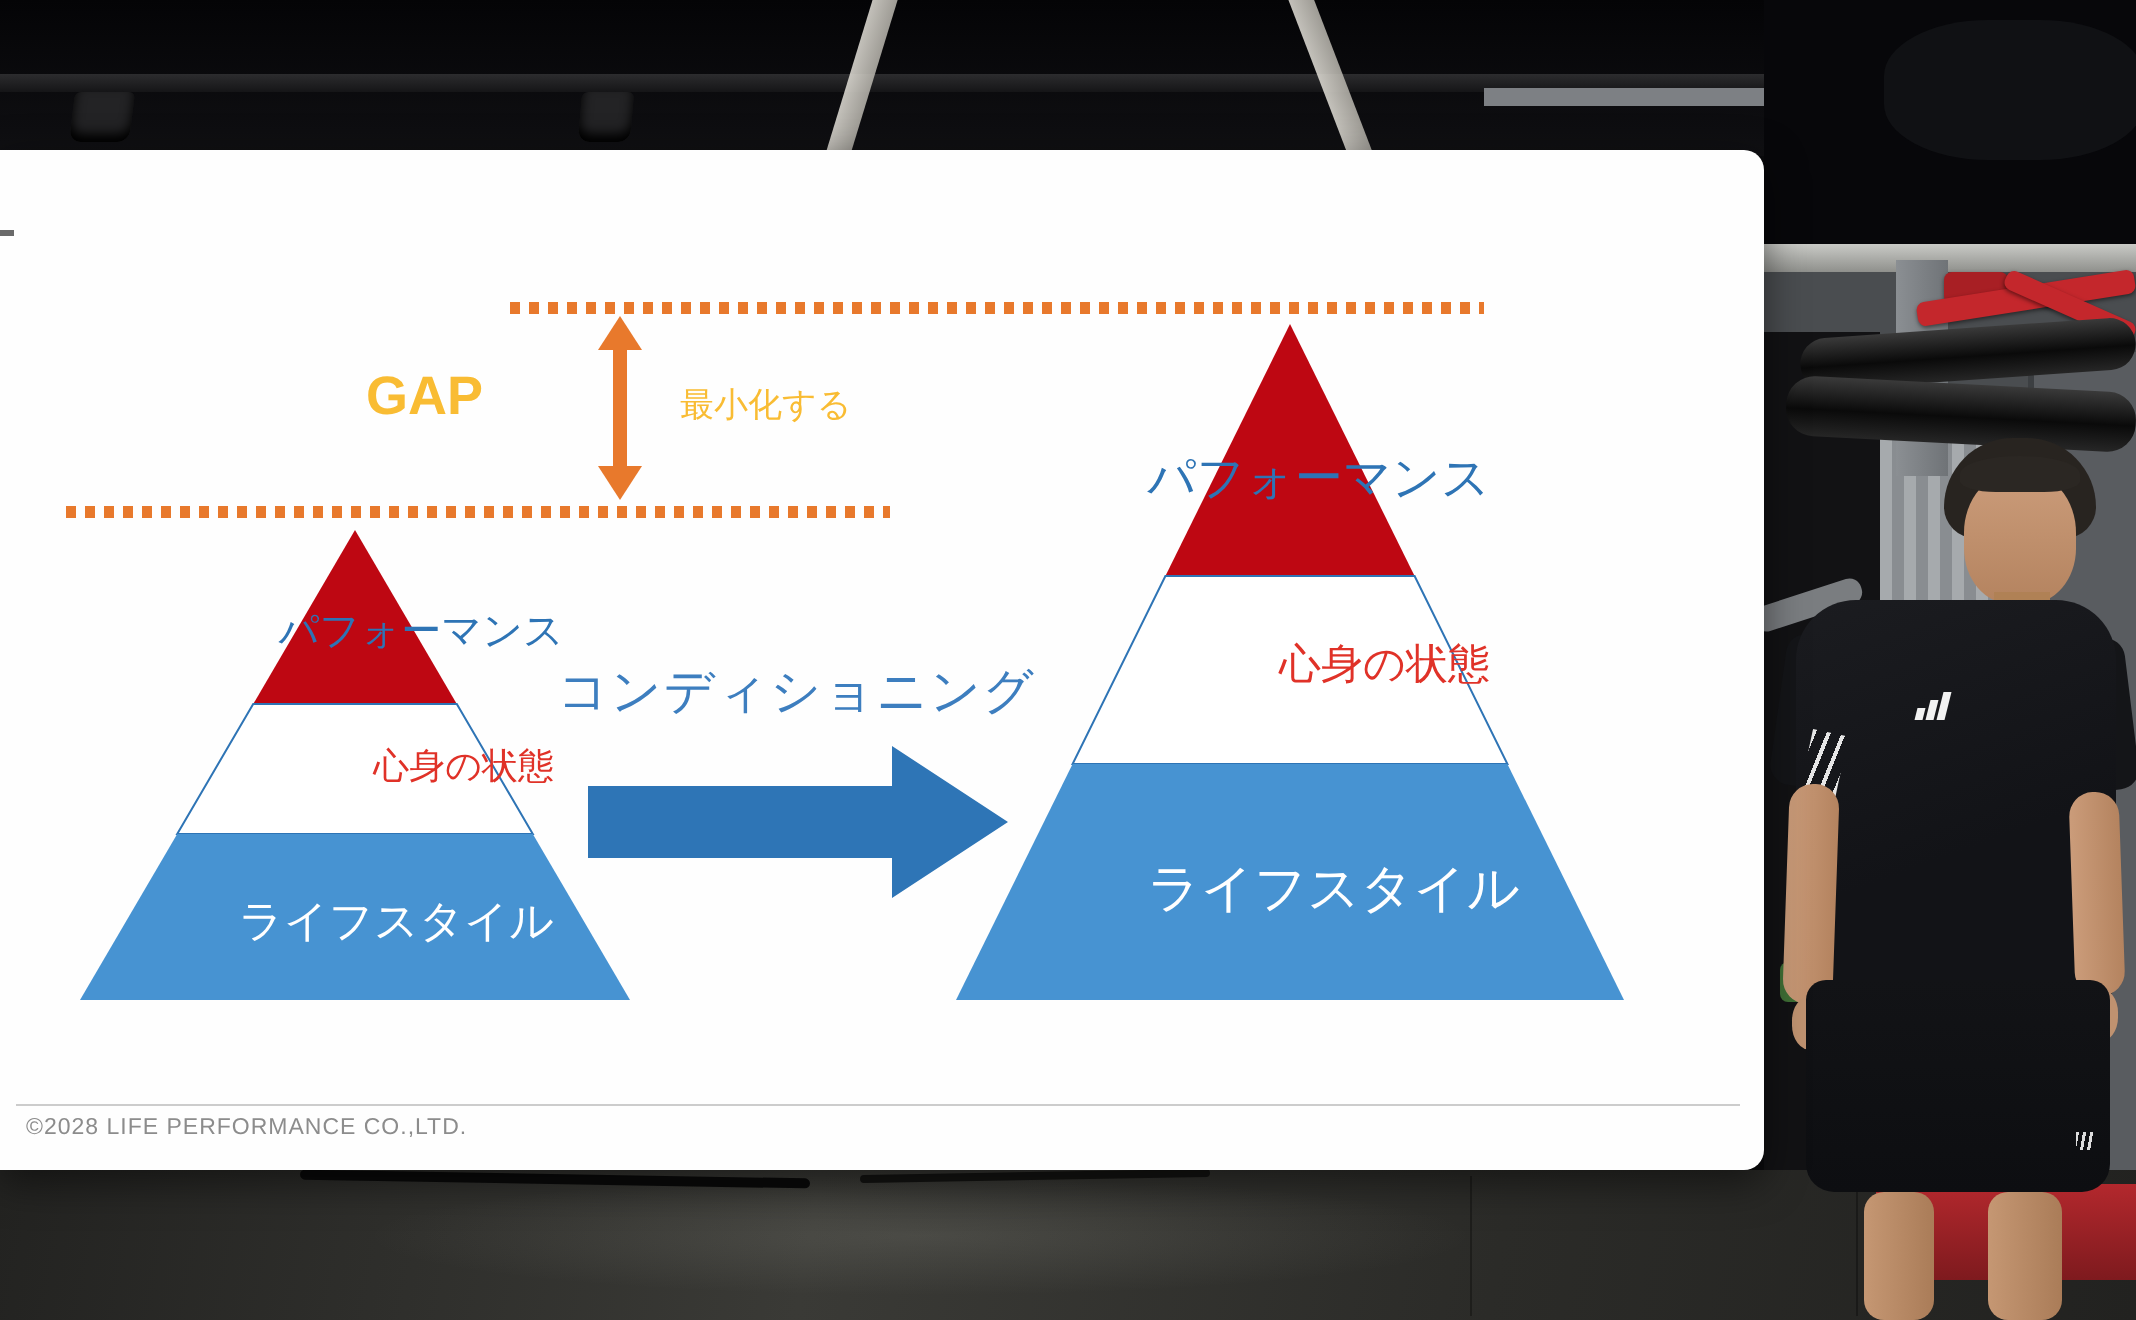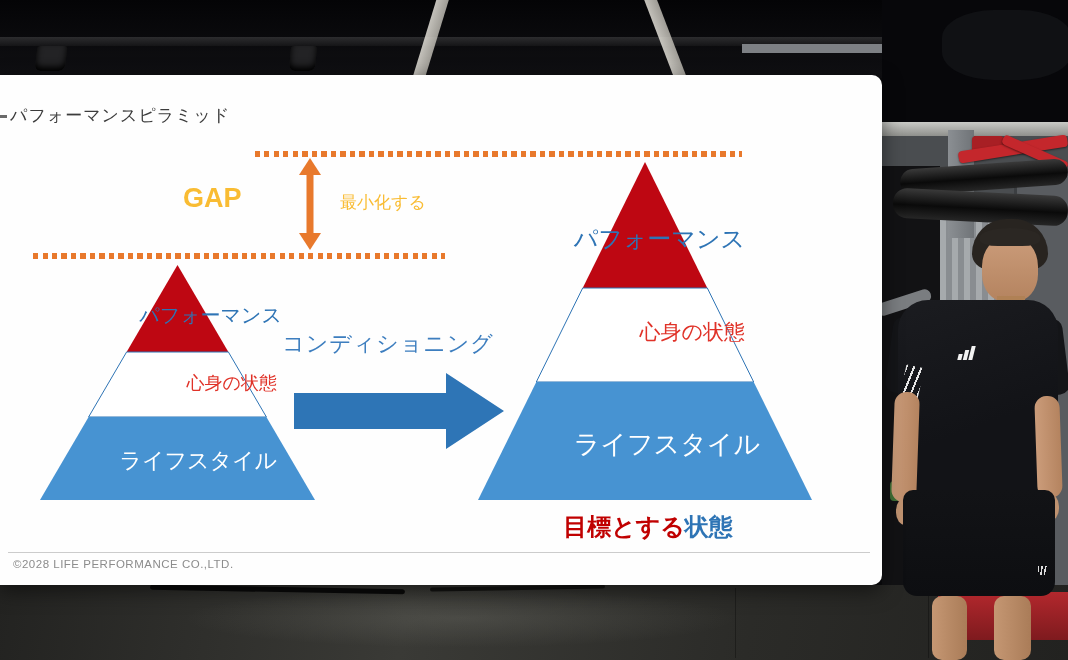--- a/index.html
+++ b/index.html
@@ -89,21 +89,21 @@
     border-radius:0 10px 10px 0;box-shadow:0 6px 20px rgba(0,0,0,.5);}
   .slide .abs{position:absolute;}
   .title-dash{left:0;top:40px;width:7px;height:3px;background:#6a6a6a;}
   .slide-title{left:10px;top:29px;font-size:17px;color:#3c3c3c;letter-spacing:1px;}
   .dotline{height:6px;background-image:repeating-linear-gradient(to right,#e8792c 0 5px,rgba(0,0,0,0) 5px 9.5px);}
   .dot-top{left:255px;top:76px;width:487px;}
   .dot-bottom{left:33px;top:178px;width:412px;}
   .gap-label{left:183px;top:108px;width:80px;font-size:27px;font-weight:600;color:#f9bc33;}
   .gap-note{left:340px;top:116px;font-size:17px;color:#f9bc33;}
   .v-arrow{left:297px;top:83px;}
-  .conditioning{left:258px;top:254px;width:260px;text-align:center;font-size:22px;color:#3d7ebf;letter-spacing:1px;}
+  .conditioning{left:258px;top:254px;width:260px;text-align:right;font-size:25px;color:#3d7ebf;letter-spacing:1px;}
   .big-arrow{left:294px;top:296px;}
   .pyr-label{text-align:right;white-space:nowrap;}
   .l-top{left:72px;top:227px;width:210px;font-size:20px;color:#2e74b5;}
   .l-mid{left:77px;top:296px;width:200px;font-size:18px;color:#e03228;}
   .l-bot{left:77px;top:371px;width:200px;font-size:22px;color:#ffffff;}
   .r-top{left:545px;top:148px;width:200px;font-size:24px;color:#2e74b5;}
   .r-mid{left:545px;top:243px;width:200px;font-size:21px;color:#e03228;}
   .r-bot{left:530px;top:352px;width:230px;font-size:26px;color:#ffffff;}
   .caption{font-weight:bold;text-align:center;white-space:nowrap;}
   .cap-left{left:57px;top:436px;width:240px;font-size:23px;}
@@ -179,21 +179,20 @@
     <div class="abs p-hand p-hand-r"></div>
     <div class="abs p-shorts"></div>
     <div class="abs shorts-logo"></div>
     <div class="abs p-leg p-leg-l"></div>
     <div class="abs p-leg p-leg-r"></div>
   </div>
 
   <div class="abs slide">
 
     <div class="abs title-dash"></div>
-    <div class="abs slide-title">パフォーマンスピラミッド</div>
 
     <div class="abs dotline dot-top"></div>
     <div class="abs dotline dot-bottom"></div>
     <svg class="abs v-arrow" width="26" height="92" viewBox="0 0 26 92">
       <line x1="13" y1="13" x2="13" y2="79" stroke="#e8792c" stroke-width="7"></line>
       <polygon points="13,0 24,17 2,17" fill="#e8792c"></polygon>
       <polygon points="13,92 24,75 2,75" fill="#e8792c"></polygon>
     </svg>
     <div class="abs gap-label">GAP</div>
     <div class="abs gap-note">最小化する</div>
@@ -213,21 +212,18 @@
     <div class="abs pyr-label l-bot">ライフスタイル</div>
 
     <svg class="abs" style="left:478px;top:87px;" width="334" height="338" viewBox="0 0 334 338">
       <polygon points="167,0 229.3,126 104.7,126" fill="#BE0712"></polygon>
       <polygon points="104.7,126 229.3,126 275.7,220 58.3,220" stroke="#2e74b5" stroke-width="1" fill="#FFFFFF"></polygon>
       <polygon points="58.3,220 275.7,220 334,338 0,338" fill="#4793D2"></polygon>
     </svg>
     <div class="abs pyr-label r-top">パフォーマンス</div>
     <div class="abs pyr-label r-mid">心身の状態</div>
     <div class="abs pyr-label r-bot">ライフスタイル</div>
-    <div class="abs caption cap-right">
-      <span class="cap-red">目標とする</span><span class="cap-blue">状態</span>
-    </div>
 
     <div class="abs divider"></div>
     <div class="abs footer">©2028 LIFE PERFORMANCE CO.,LTD.</div>
   </div>
 
 </div>
 
 </body></html>

